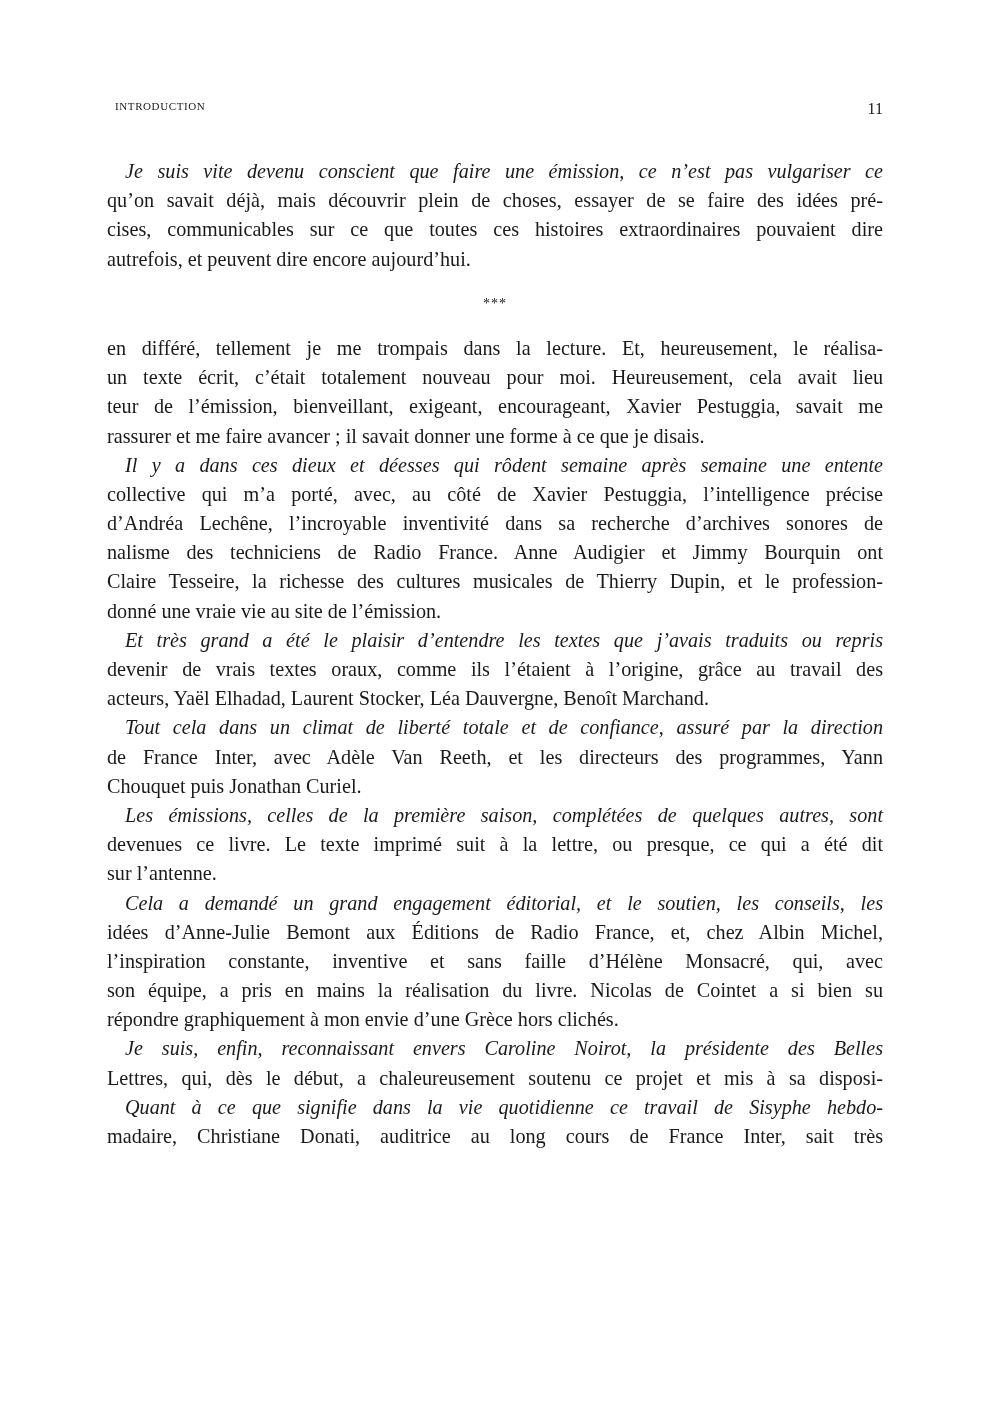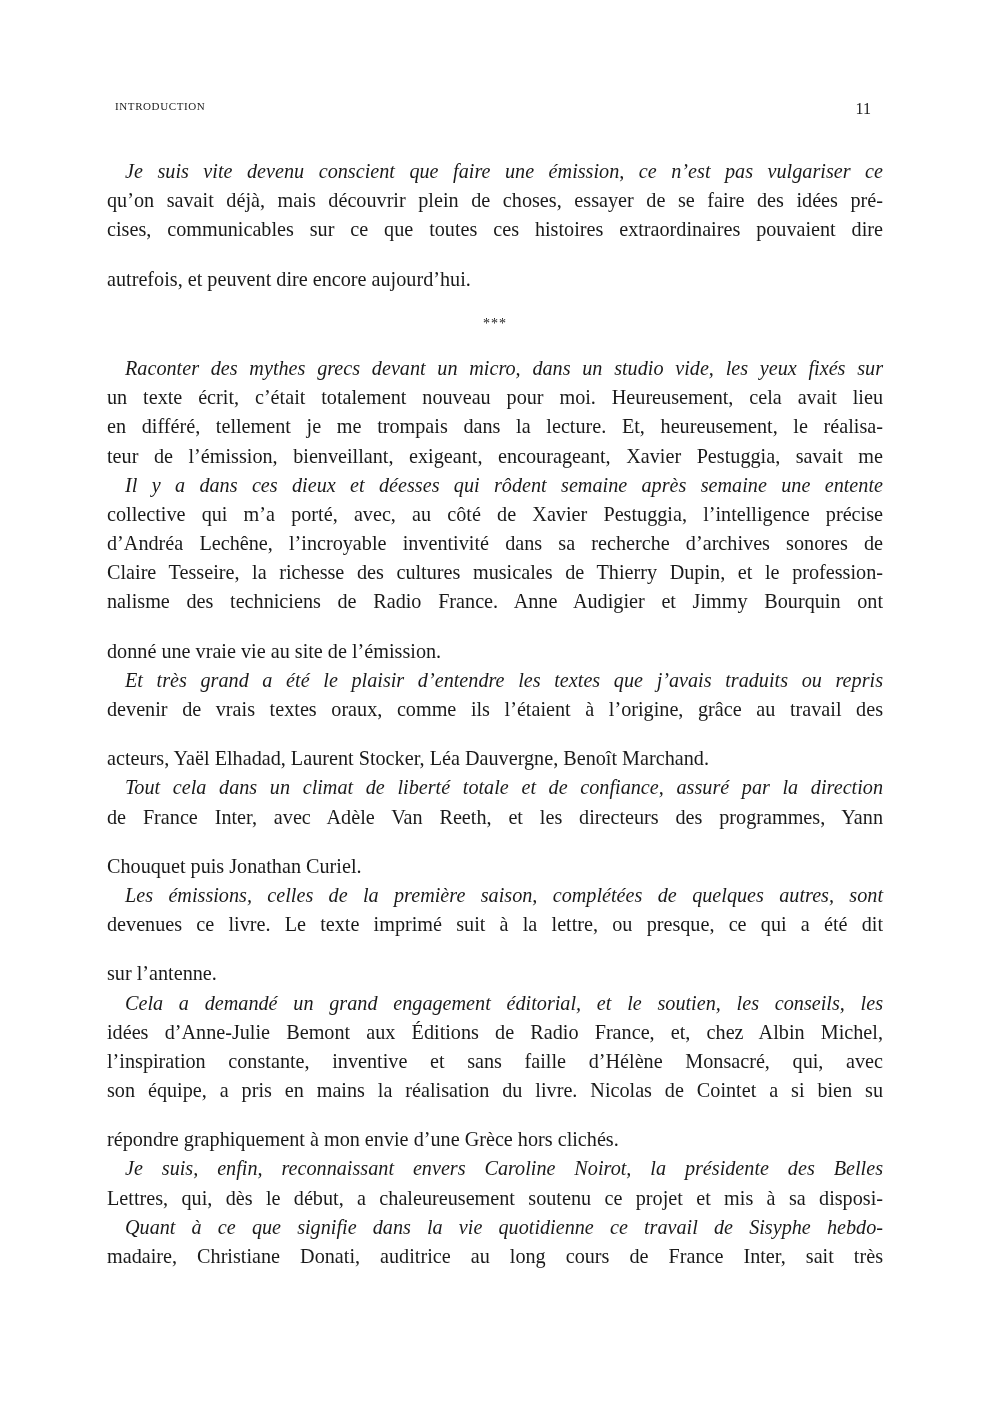--- a/index.html
+++ b/index.html
@@ -1,26 +1,26 @@
 <!DOCTYPE html>
 <html><head>
   <meta charset="utf-8">
   <style>
     html, body { margin: 0; padding: 0; background: #ffffff; }
     body { width: 1000px; height: 1420px; position: relative; overflow: hidden;
            font-family: "Liberation Serif", "DejaVu Serif", serif; color: #1a1a1a; }
     .running-head { position: absolute; top: 100px; left: 107px; width: 776px; height: 22px; }
     .running-title { position: absolute; left: 8px; right: 0; text-align: left;
                      font-size: 11px; letter-spacing: 0.6px; }
-    .page-number { position: absolute; right: 12px; font-size: 16px; }
+    .page-number { position: absolute; right: 0; font-size: 16px; }
     .body-text { position: absolute; top: 157px; left: 107px; width: 776px;
                  font-size: 20.2px; line-height: 29.2px; }
     .line { display: block; white-space: nowrap; text-align: justify; text-align-last: justify;
             height: 29.2px; overflow: visible; }
-    .line.last { text-align-last: left; margin-top: 20px; }
+    .line.last { text-align-last: left; }
     .line.indent { padding-left: 18px; font-style: italic; }
     .para + .para { margin-top: 0; }
     .separator { text-align: center; font-size: 14px; height: 29.2px; line-height: 29.2px;
                  margin-top: 15px; margin-bottom: 16px; letter-spacing: 1px; }
   </style>
 </head>
 <body>
 
 <div class="running-head">
   <span class="running-title">INTRODUCTION</span>
@@ -29,31 +29,31 @@
 
 <div class="body-text">
   <div class="para">
       <span class="line indent">Je suis vite devenu conscient que faire une émission, ce n’est pas vulgariser ce</span>
       <span class="line">qu’on savait déjà, mais découvrir plein de choses, essayer de se faire des idées pré-</span>
       <span class="line">cises, communicables sur ce que toutes ces histoires extraordinaires pouvaient dire</span>
       <span class="line last">autrefois, et peuvent dire encore aujourd’hui.</span>
     </div>
   <div class="separator">***</div>
   <div class="para">
-      <span class="line indent">Raconter des mythes grecs devant un micro, dans un studio vide, les yeux fixés sur</span>
+      <span class="line">en différé, tellement je me trompais dans la lecture. Et, heureusement, le réalisa-</span>
       <span class="line">un texte écrit, c’était totalement nouveau pour moi. Heureusement, cela avait lieu</span>
-      <span class="line">en différé, tellement je me trompais dans la lecture. Et, heureusement, le réalisa-</span>
       <span class="line">teur de l’émission, bienveillant, exigeant, encourageant, Xavier Pestuggia, savait me</span>
+      <span class="line last">rassurer et me faire avancer ; il savait donner une forme à ce que je disais.</span>
     </div>
   <div class="para">
       <span class="line indent">Il y a dans ces dieux et déesses qui rôdent semaine après semaine une entente</span>
       <span class="line">collective qui m’a porté, avec, au côté de Xavier Pestuggia, l’intelligence précise</span>
       <span class="line">d’Andréa Lechêne, l’incroyable inventivité dans sa recherche d’archives sonores de</span>
+      <span class="line">nalisme des techniciens de Radio France. Anne Audigier et Jimmy Bourquin ont</span>
       <span class="line">Claire Tesseire, la richesse des cultures musicales de Thierry Dupin, et le profession-</span>
-      <span class="line">nalisme des techniciens de Radio France. Anne Audigier et Jimmy Bourquin ont</span>
       <span class="line last">donné une vraie vie au site de l’émission.</span>
     </div>
   <div class="para">
       <span class="line indent">Et très grand a été le plaisir d’entendre les textes que j’avais traduits ou repris</span>
       <span class="line">devenir de vrais textes oraux, comme ils l’étaient à l’origine, grâce au travail des</span>
       <span class="line last">acteurs, Yaël Elhadad, Laurent Stocker, Léa Dauvergne, Benoît Marchand.</span>
     </div>
   <div class="para">
       <span class="line indent">Tout cela dans un climat de liberté totale et de confiance, assuré par la direction</span>
       <span class="line">de France Inter, avec Adèle Van Reeth, et les directeurs des programmes, Yann</span>

